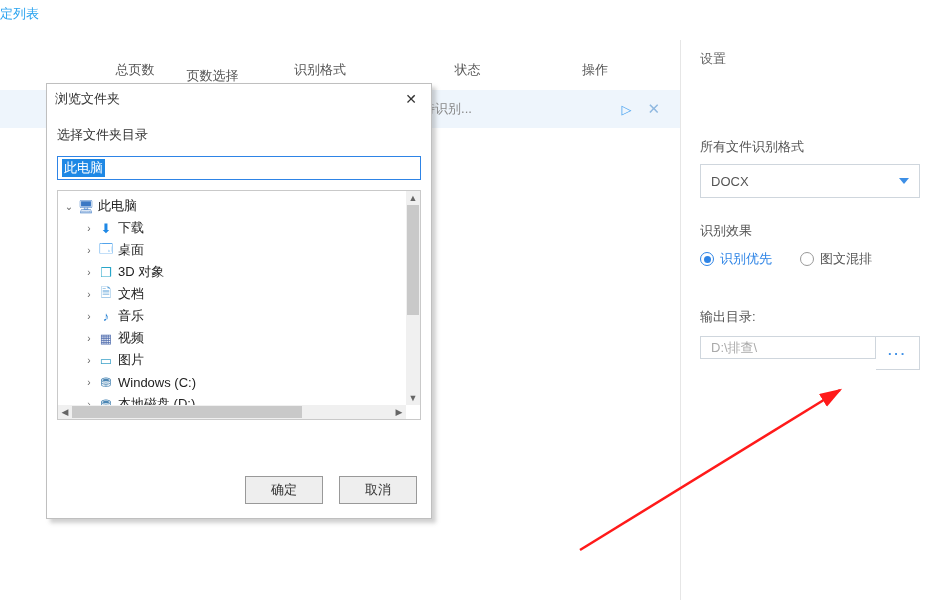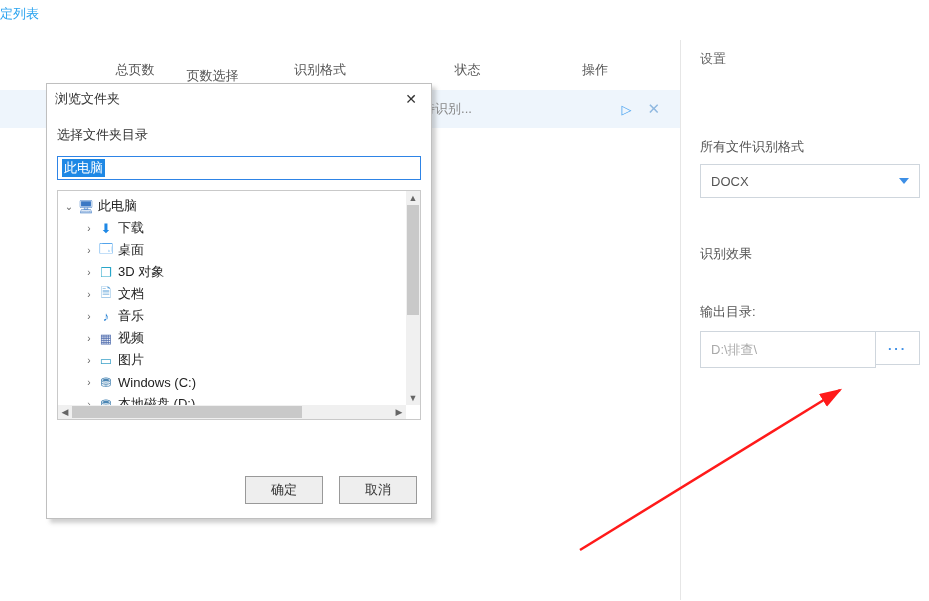--- a/index.html
+++ b/index.html
@@ -31,21 +31,21 @@
 .sel{height:34px;border:1px solid #cfd6dd;display:flex;align-items:center;justify-content:space-between;padding:0 10px;margin-top:8px;cursor:pointer;}
 .caret{width:0;height:0;border-left:5px solid transparent;border-right:5px solid transparent;border-top:6px solid #3d8fe6;}
 .radio-row{display:flex;gap:28px;margin-top:10px;align-items:center;}
 .radio{display:flex;gap:6px;align-items:center;cursor:pointer;}
 .rdot{width:14px;height:14px;border-radius:50%;border:1.5px solid #999;display:flex;align-items:center;justify-content:center;}
 .rdot.on{border-color:#2e84e6;}
 .rdot.on::after{content:"";width:7px;height:7px;border-radius:50%;background:#2e84e6;}
 .r-on{color:#2e84e6;}
 .r-off{color:#555;}
 .out-row{display:flex;margin-top:10px;}
-.out-in{flex:1;height:37px;border:1px solid #cfd6dd;padding:0 10px;color:#aaa;display:flex;align-items:center;}
+.out-in{flex:1;height:23px;border:1px solid #cfd6dd;padding:0 10px;color:#aaa;display:flex;align-items:center;}
 .browse{width:44px;height:34px;border:1px solid #cfd6dd;border-left:none;display:flex;align-items:center;justify-content:center;color:#3d8fe6;cursor:pointer;letter-spacing:2px;font-weight:bold;}
 
 
 .arrow{position:absolute;pointer-events:none;}
 
 
 .dlg{position:absolute;left:46px;top:83px;width:386px;height:436px;background:#fff;border:1px solid #bfbfbf;box-shadow:4px 4px 4px rgba(120,120,120,.35);}
 .dlg-hd{height:30px;display:flex;align-items:center;justify-content:space-between;padding:0 8px;}
 .dlg-x{cursor:pointer;font-size:14px;padding:2px 6px;}
 .dlg-sub{padding:12px 10px 8px 10px;color:#333;}
@@ -115,22 +115,32 @@
   <h3>设置</h3>
 
   <div class="grp" style="margin-top:70px">
     <div>所有文件识别格式</div>
     <div class="sel">
       <span>DOCX</span>
       <span class="caret"></span>
     </div>
   </div>
 
-  <div class="grp" style="margin-top:47px">
+  <div class="grp" style="margin-top:24px">
     <div>识别效果</div>
+    <div class="radio-row">
+      <div class="radio">
+        <span class="rdot on"></span>
+        <span class="r-on">识别优先</span>
+      </div>
+      <div class="radio">
+        <span class="rdot"></span>
+        <span class="r-off">图文混排</span>
+      </div>
+    </div>
   </div>
 
   <div class="grp" style="margin-top:40px">
     <div>输出目录:</div>
     <div class="out-row">
       <div class="out-in">
           <span>D:\排查\</span>
         </div>
       <div class="browse">···</div>
     </div>

